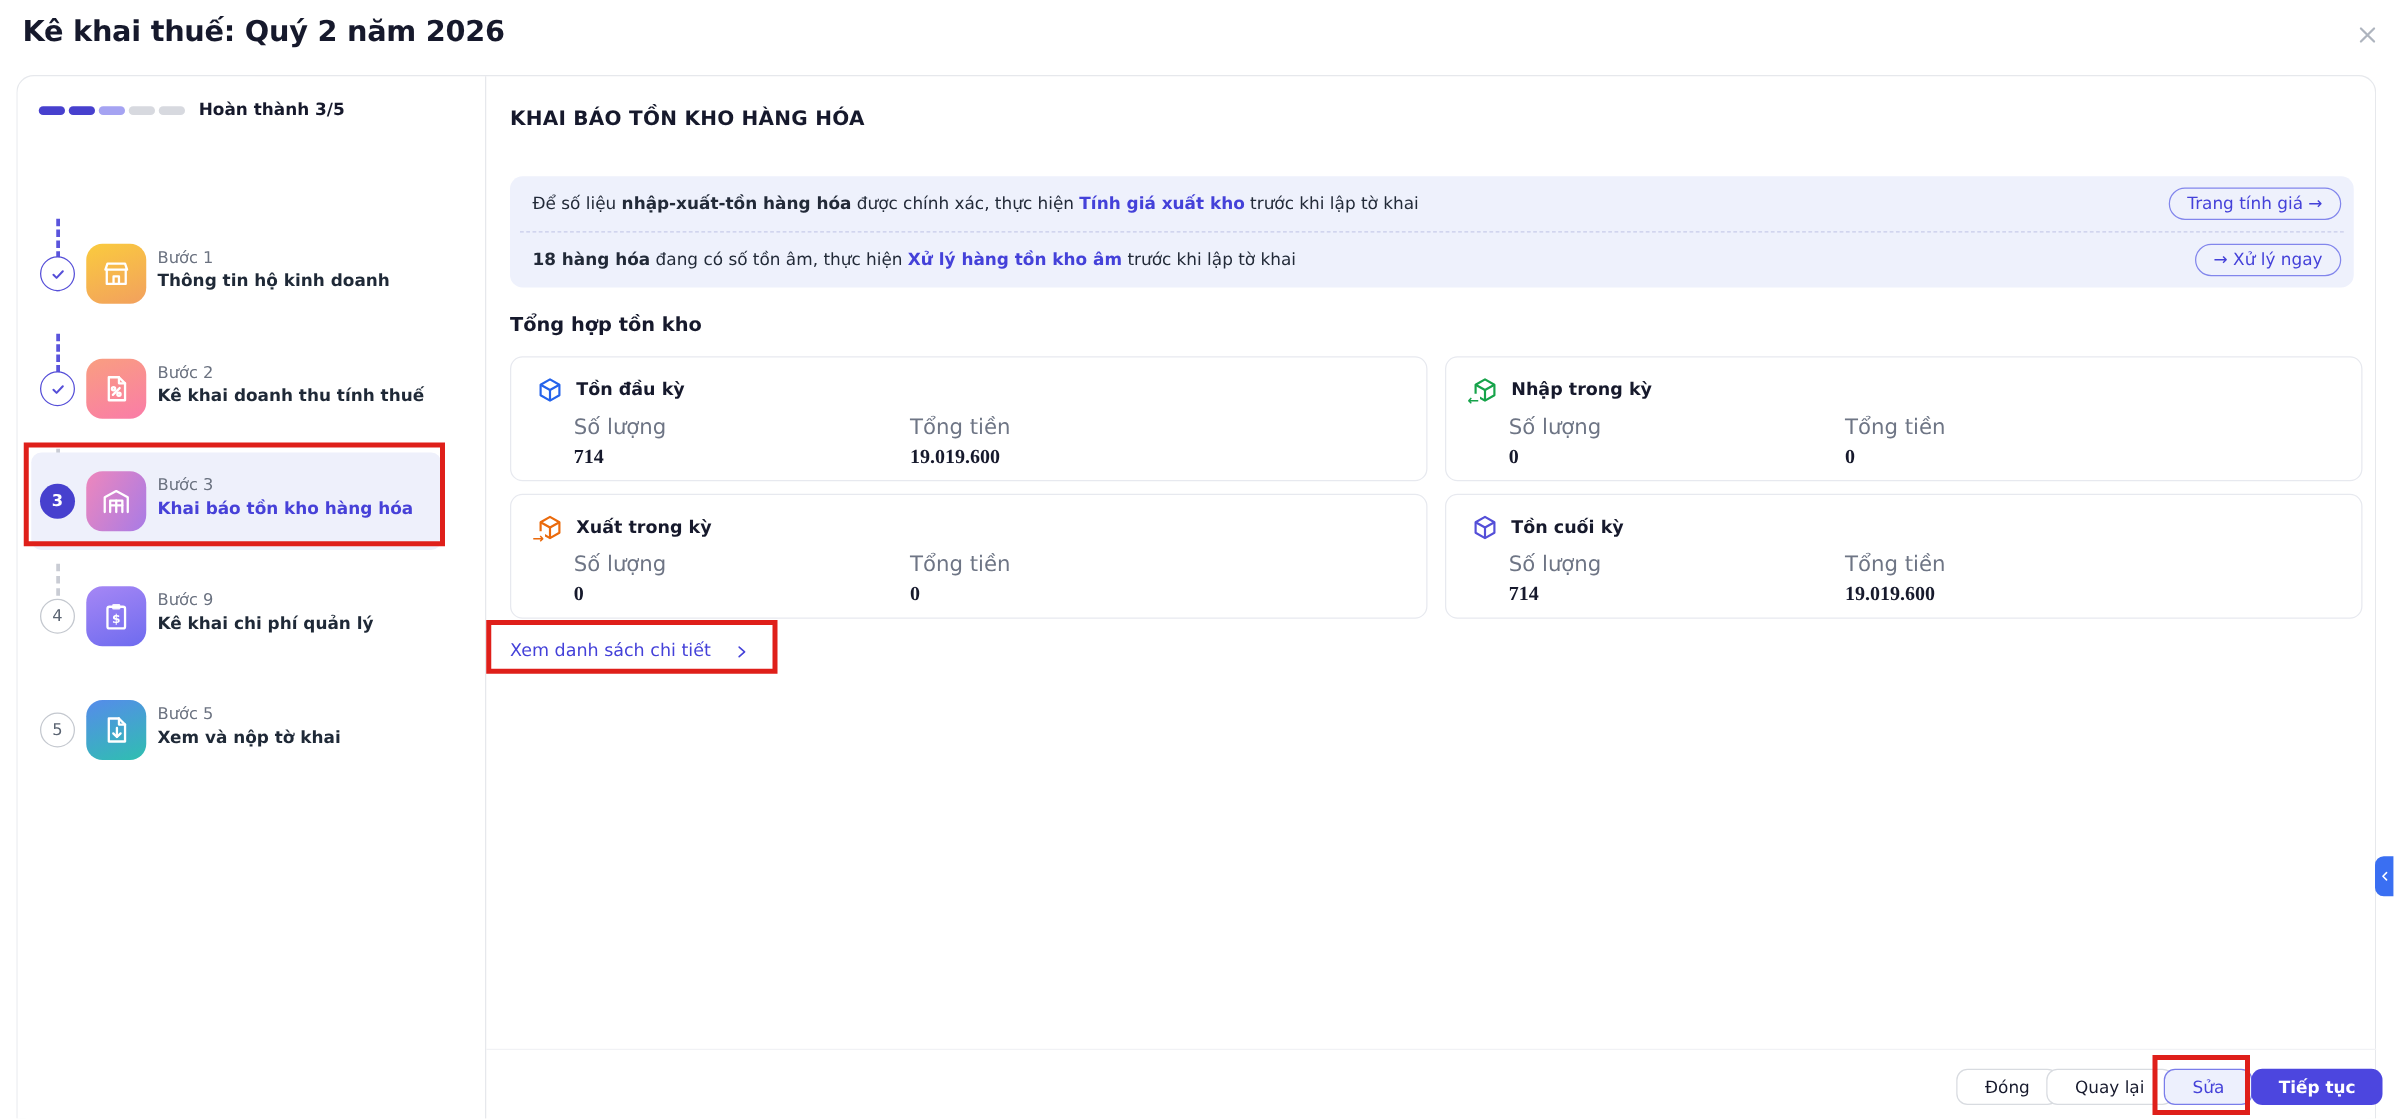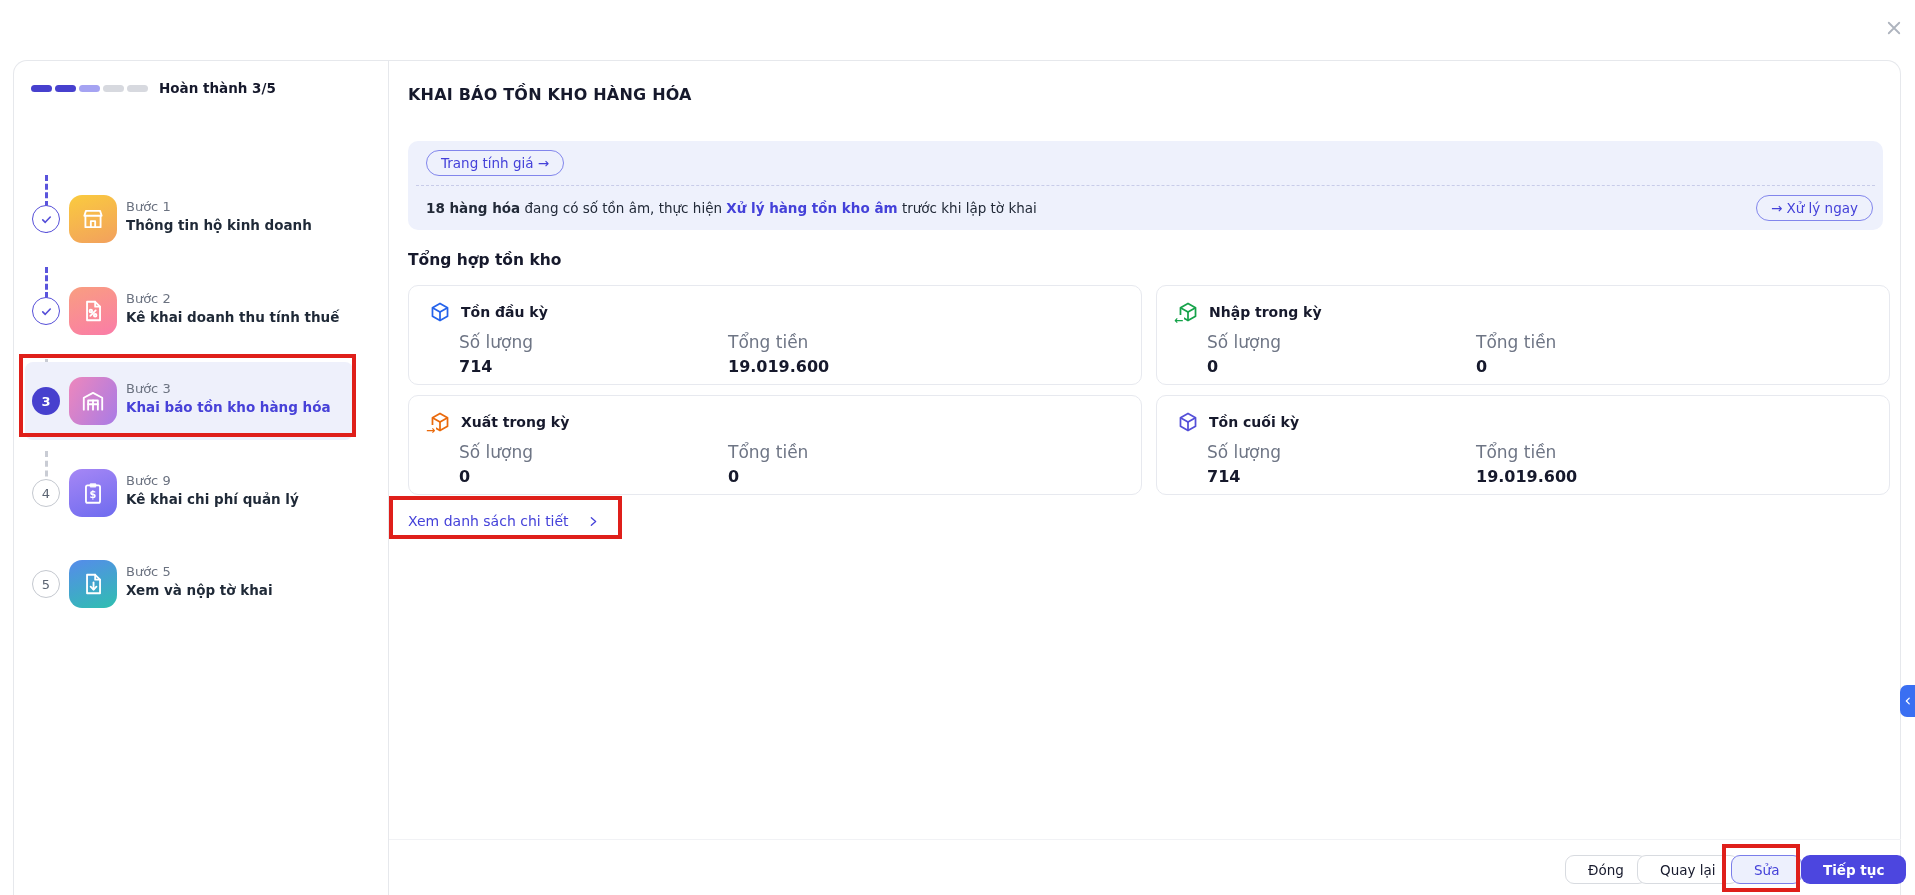--- a/index.html
+++ b/index.html
@@ -60,21 +60,21 @@
   .cards { position:absolute; left:18px; top:224px; width:1482px; display:grid;
     grid-template-columns:1fr 1fr; column-gap:14px; row-gap:10px; }
   .card { background:#fff; border:1px solid #E7E9EF; border-radius:10px; height:100px; padding:15px 20px; position:relative; }
   .card-head { display:flex; align-items:center; gap:10px; }
   .card-title { font-size:14px; font-weight:600; color:#16192C; }
   .icon-wrap { position:relative; width:22px; height:22px; }
   .icon-wrap .mini-arrow { position:absolute; left:-4px; bottom:-3px; background:#fff; font-size:11px; font-weight:700; line-height:1; padding:0 1px; }
   .c-blue { color:#2563EB; } .c-green { color:#16A34A; } .c-orange { color:#EA6A0C; } .c-indigo { color:#544FD8; }
   .stats { position:relative; margin-top:9px; padding-left:30px; height:42px; }
   .stat-label { font-size:17px; color:#6E7585; }
-  .stat-value { font-size:16px; font-weight:700; color:#16192C; margin-top:5px; }
+  .stat-value { font-size:16px; font-weight:700; color:#16192C; margin-top:5px;font-family:Liberation Serif, serif; }
   .stat-amount { position:absolute; left:299px; top:0; }
   .detail-link { position:absolute; left:18px; top:452px; display:flex; align-items:center; gap:18px;
     color:#4441D9; font-size:14px; cursor:pointer; }
   
   .footer-line { position:absolute; left:389px; top:839px; width:1512px; border-top:1px solid #F1F2F5; }
   .btn { position:absolute; top:855px; height:29px; border-radius:9px; font-size:13.5px; font-family:inherit;
     padding:0 22px; cursor:pointer; display:flex; align-items:center; }
   .btn.ghost { background:#fff; border:1px solid #D8DBE0; color:#16192C; font-weight:500; }
   .btn.soft { background:#EDF0FD; border:1px solid #7A7DEA; color:#4441D9; font-weight:500;text-align:right; }
   .btn.primary { background:#4C46DF; border:none; color:#fff; font-weight:600; }
@@ -87,20 +87,21 @@
   
   .side-tab { position:absolute; left:1900px; top:685px; width:15px; height:32px; background:#3A6FF2;
     border-radius:7px 0 0 7px; display:flex; align-items:center; justify-content:center; color:#fff; cursor:pointer; }
   svg { display:block; }
 </style>
 </head>
 <body>
 
 <div class="page">
 
+  <div class="page-title">Kê khai thuế: Quý 2 năm 2026</div>
   <div class="close-btn">
     <svg width="18" height="18" viewBox="0 0 24 24" fill="none" stroke="currentColor" stroke-width="2.4" stroke-linecap="round">
         <path d="M5 5 L19 19 M19 5 L5 19"></path>
       </svg>
   </div>
 
   <div class="panel">
 
     <div class="sidebar">
 
@@ -208,20 +209,21 @@
         </div>
       </div>
     </div>
 
     <div class="main">
 
       <div class="section-title">KHAI BÁO TỒN KHO HÀNG HÓA</div>
 
       <div class="banner">
         <div class="notice-row">
+          <div class="notice-text"><span>Để số liệu </span><b>nhập-xuất-tồn hàng hóa</b><span> được chính xác, thực hiện </span><span class="notice-link">Tính giá xuất kho</span><span> trước khi lập tờ khai</span></div>
           <button class="pill-btn">Trang tính giá →</button>
         </div>
         <div class="notice-divider"></div>
         <div class="notice-row">
           <div class="notice-text"><span></span><b>18 hàng hóa</b><span> đang có số tồn âm, thực hiện </span><span class="notice-link">Xử lý hàng tồn kho âm</span><span> trước khi lập tờ khai</span></div>
           <button class="pill-btn">→ Xử lý ngay</button>
         </div>
       </div>
 
       <div class="summary-title">Tổng hợp tồn kho</div>

